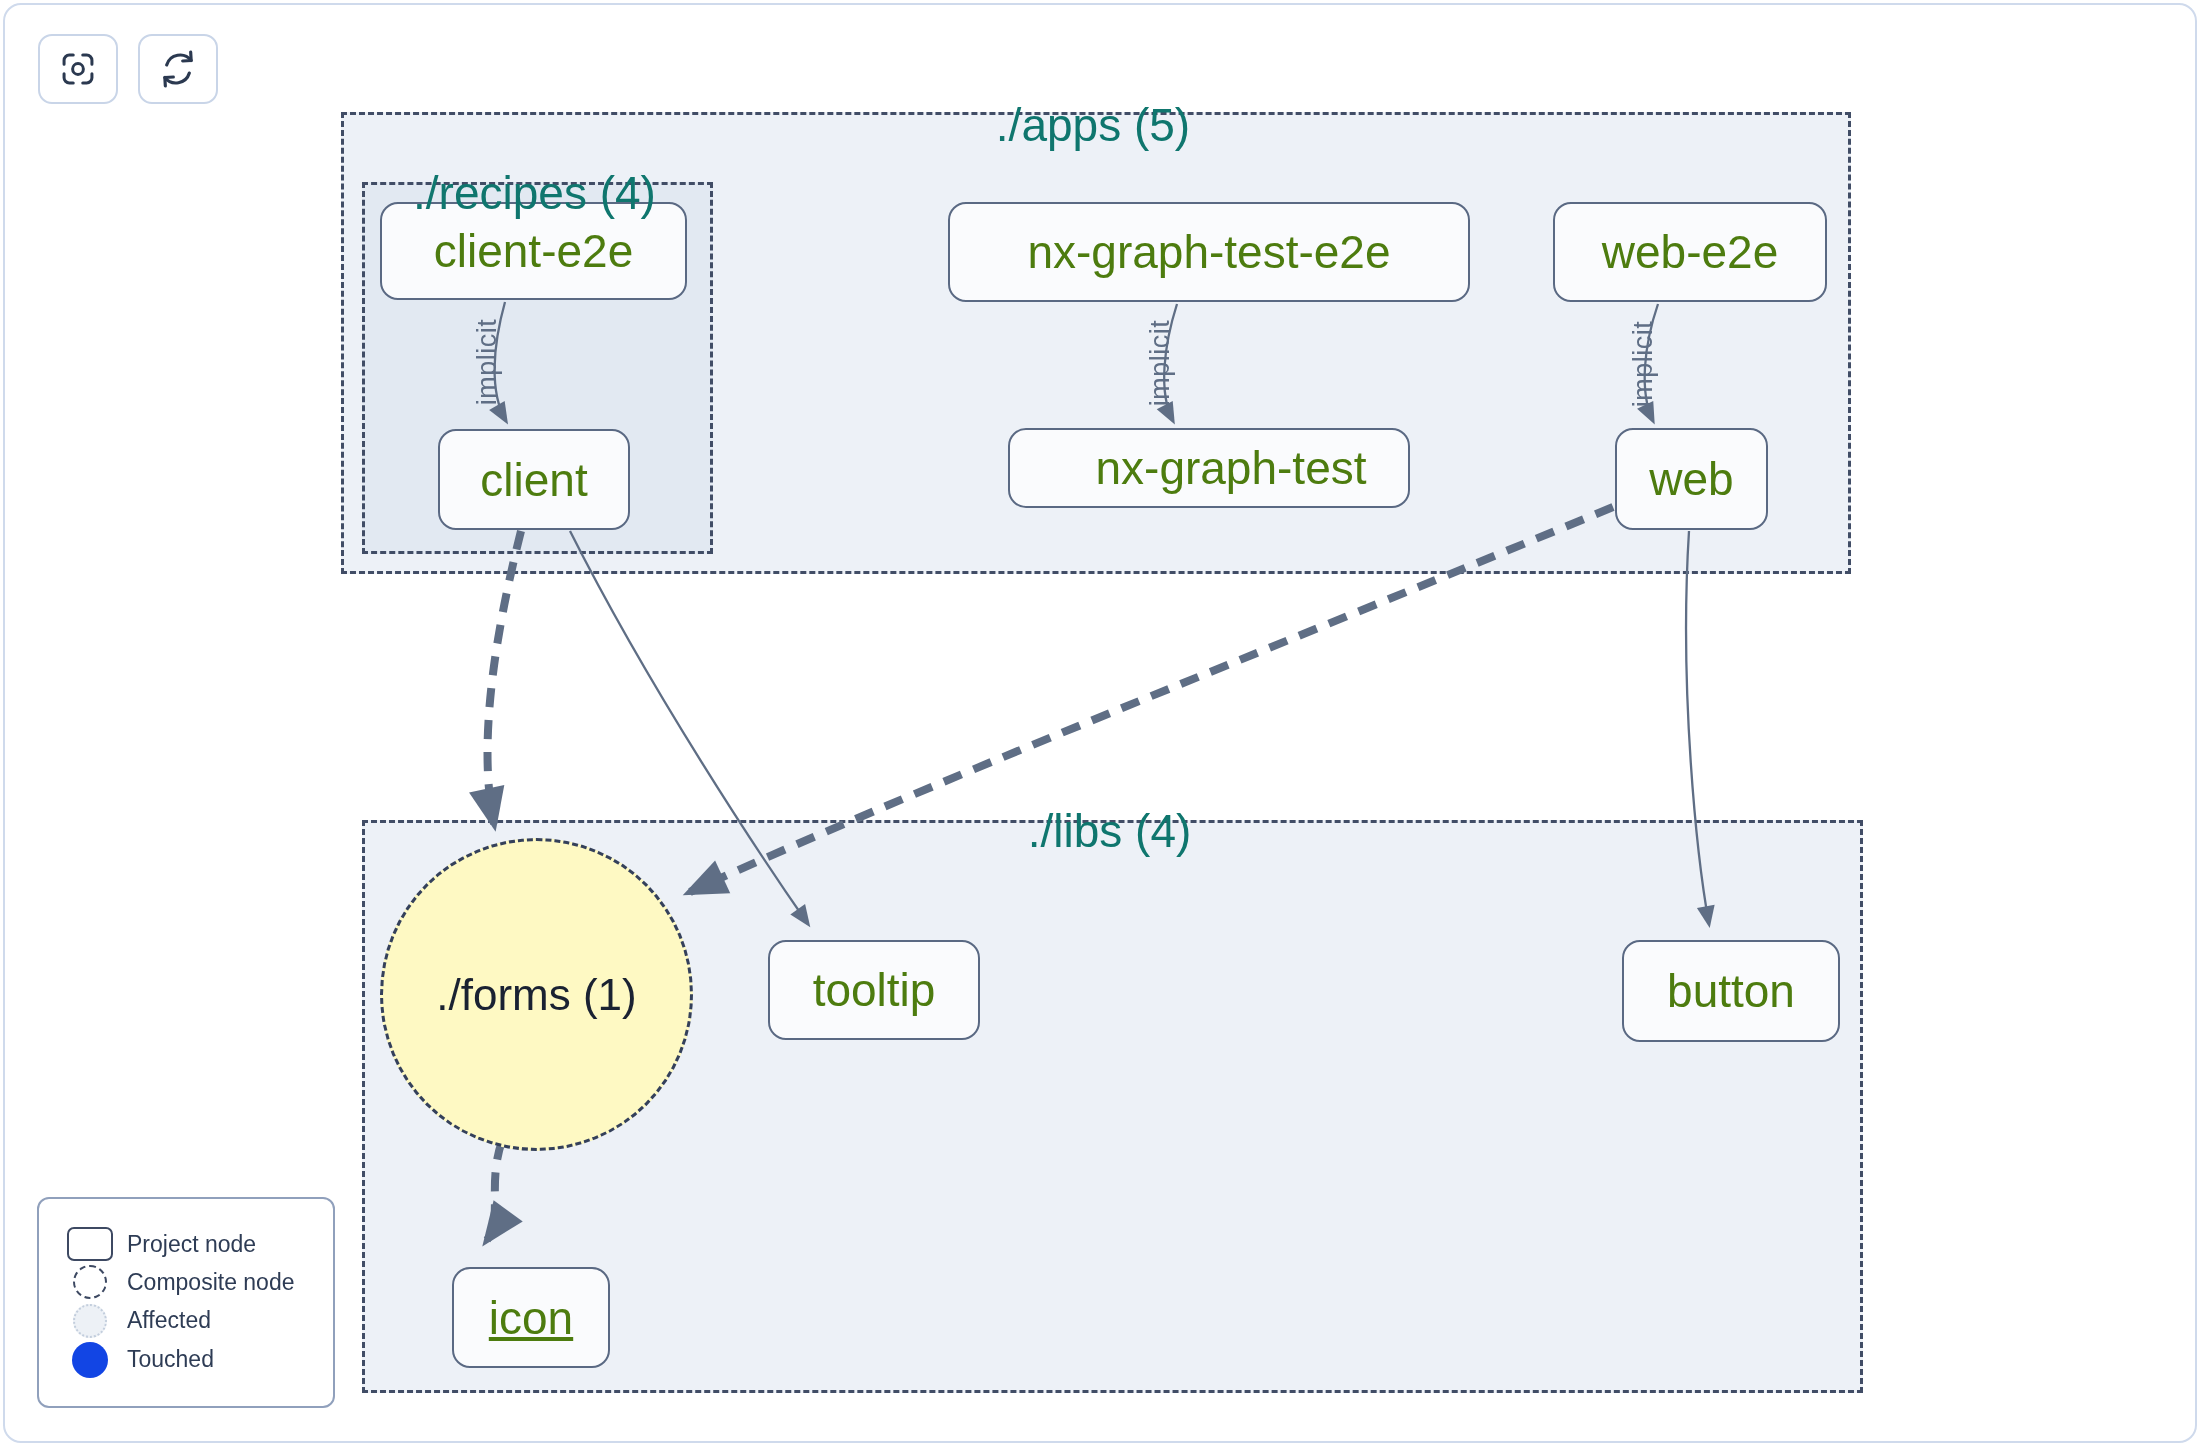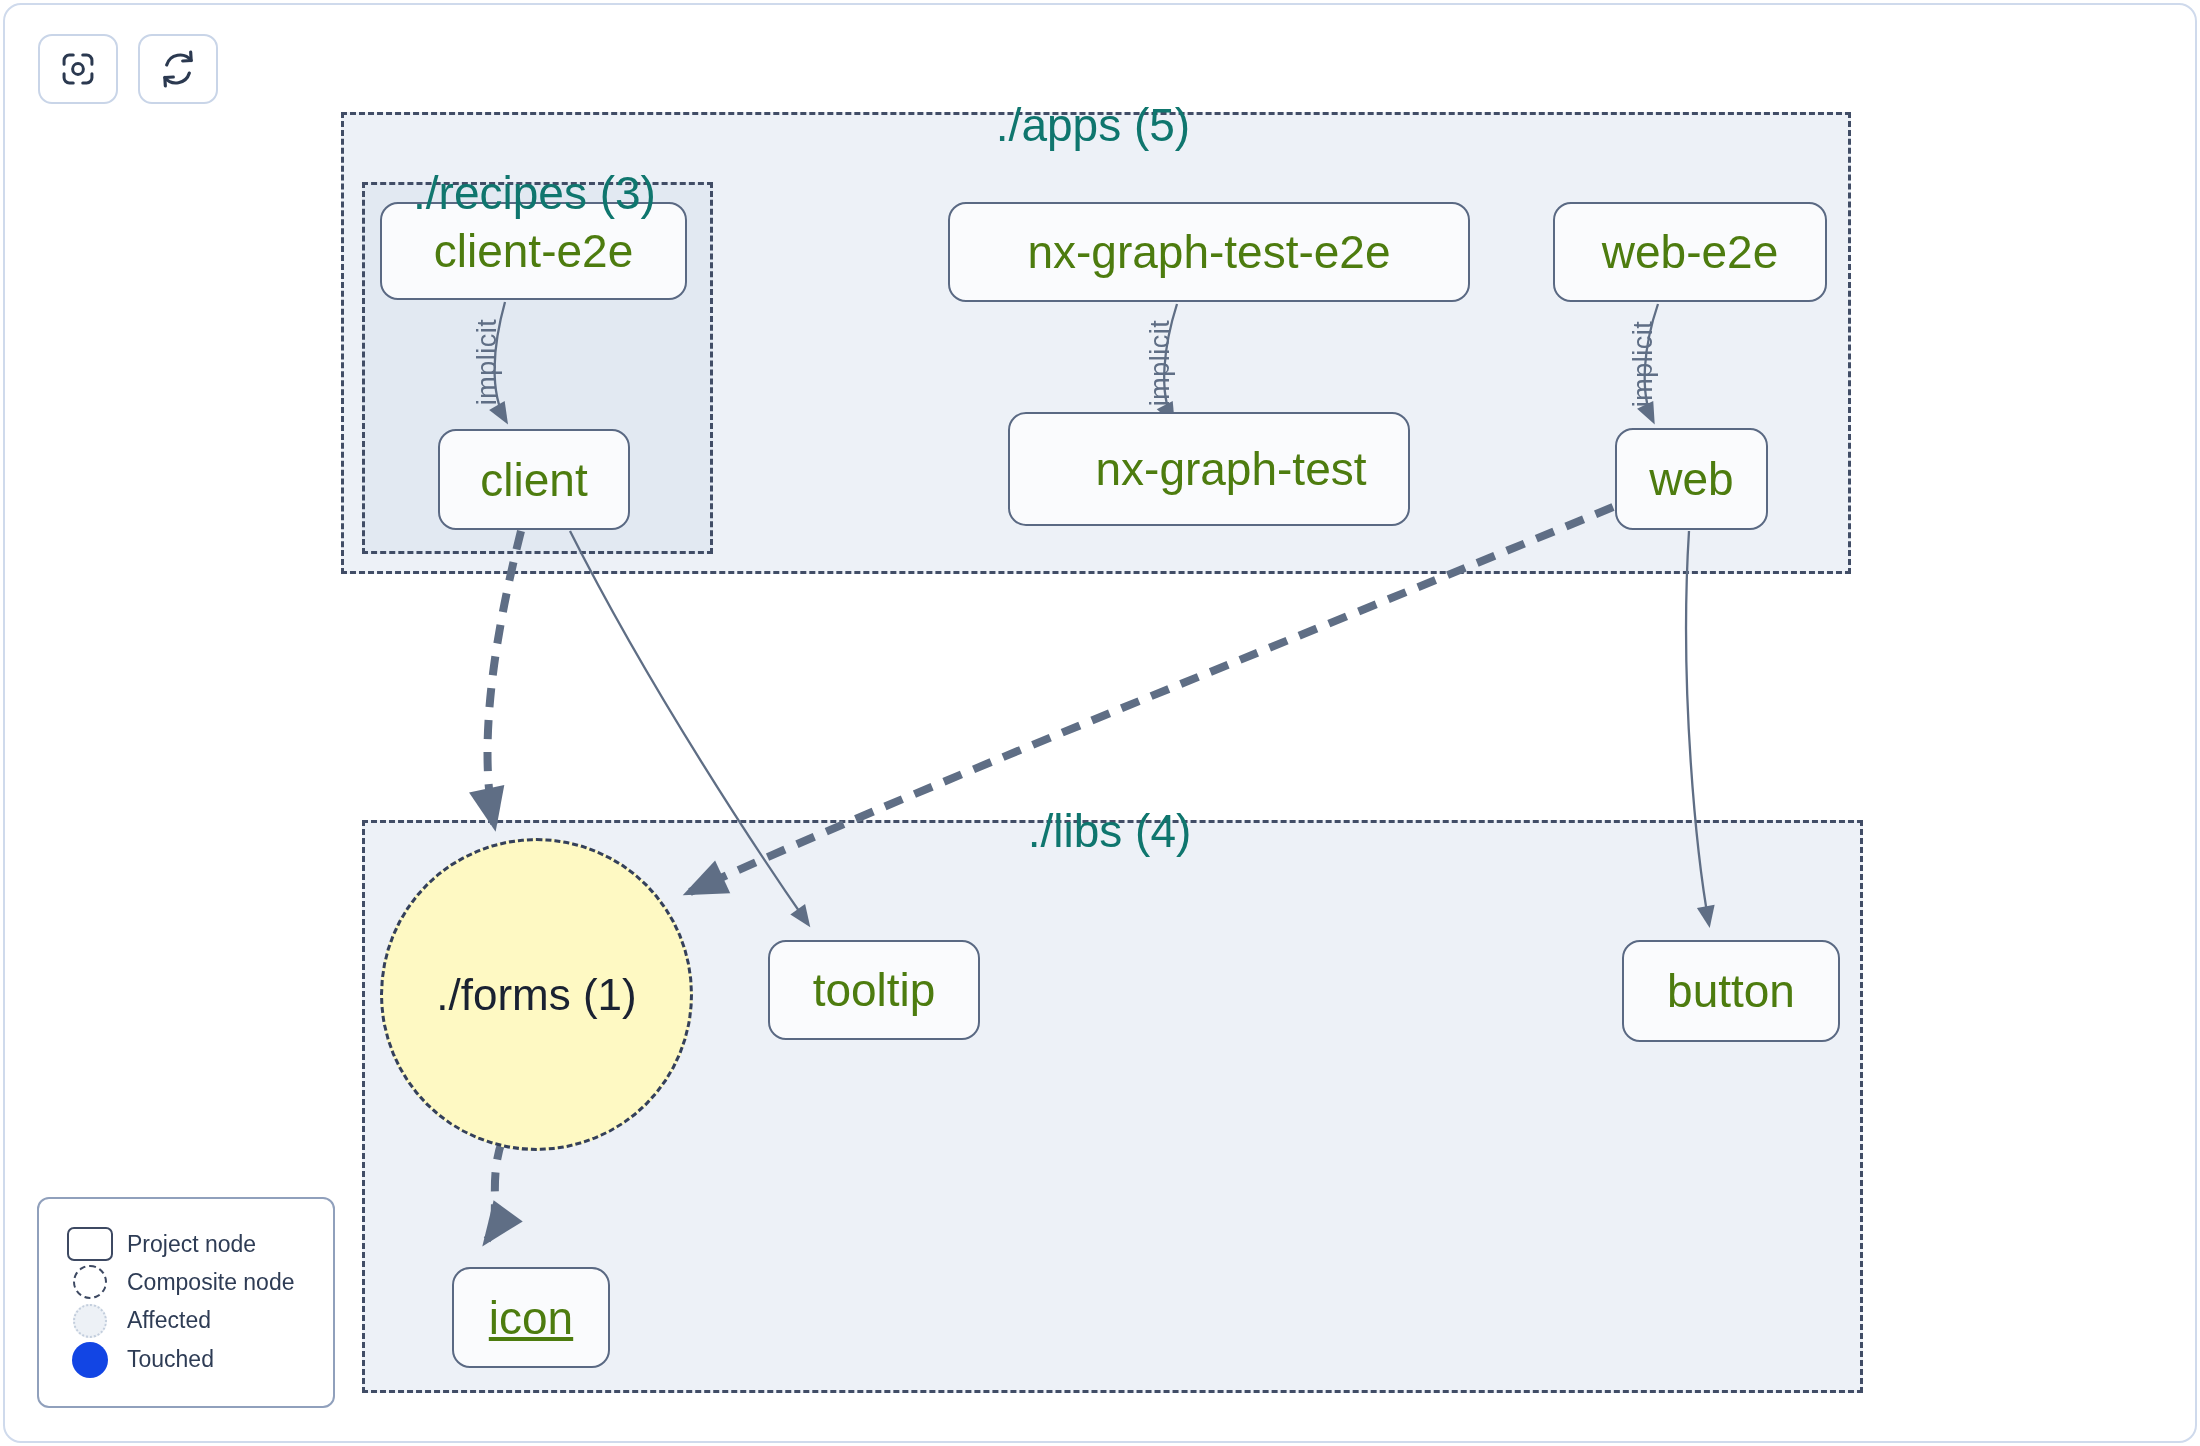--- a/index.html
+++ b/index.html
@@ -44,21 +44,21 @@
   
   .node{
     position:absolute;background:#fafbfd;border:2.5px solid #5a6983;
     border-radius:18px;display:flex;align-items:center;justify-content:center;
     font-size:46px;color:#4d7c0f;z-index:3;box-sizing:border-box;white-space:nowrap;
   }
   .n-client-e2e{left:380px;top:202px;width:307px;height:98px;}
   .n-nx-graph-test-e2e{left:948px;top:202px;width:522px;height:100px;}
   .n-web-e2e{left:1553px;top:202px;width:274px;height:100px;}
   .n-client{left:438px;top:429px;width:192px;height:101px;}
-  .n-nx-graph-test{left:1008px;top:412px;width:402px;height:114px;padding-left:44px;}
+  .n-nx-graph-test{left:1008px;top:428px;width:402px;height:80px;padding-left:44px;}
   .n-web{left:1615px;top:428px;width:153px;height:102px;}
   .n-tooltip{left:768px;top:940px;width:212px;height:100px;}
   .n-button{left:1622px;top:940px;width:218px;height:102px;}
   .n-icon{left:452px;top:1267px;width:158px;height:101px;text-decoration:underline;}
   
   .edges{position:absolute;left:0;top:0;z-index:2;pointer-events:none;}
   .edge-label{
     position:absolute;z-index:2;font-size:27px;color:#5f6e85;letter-spacing:0.5px;
     transform:translate(-50%,-50%) rotate(-90deg);white-space:nowrap;
   }
@@ -80,21 +80,21 @@
 </head>
 <body>
 
 <div class="stage">
 
   <div class="group g-apps"></div>
   <div class="group g-recipes"></div>
   <div class="group g-libs"></div>
 
   <div class="group-title t-apps">./apps (5)</div>
-  <div class="group-title t-recipes">./recipes (3)</div>
+  <div class="group-title t-recipes">./recipes (4)</div>
   <div class="group-title t-libs">./libs (4)</div>
 
   <svg class="edges" width="2200" height="1446" viewBox="0 0 2200 1446">
     <defs>
       <marker id="arrS" markerUnits="userSpaceOnUse" markerWidth="28" markerHeight="28" refX="20" refY="13" orient="auto">
         <path d="M2,4 L24,13 L2,22 Z" fill="#5f6e85"></path>
       </marker>
       <marker id="arrB" markerUnits="userSpaceOnUse" markerWidth="54" markerHeight="54" refX="40" refY="26" orient="auto">
         <path d="M4,8 L48,26 L4,44 Z" fill="#5f6e85"></path>
       </marker>

